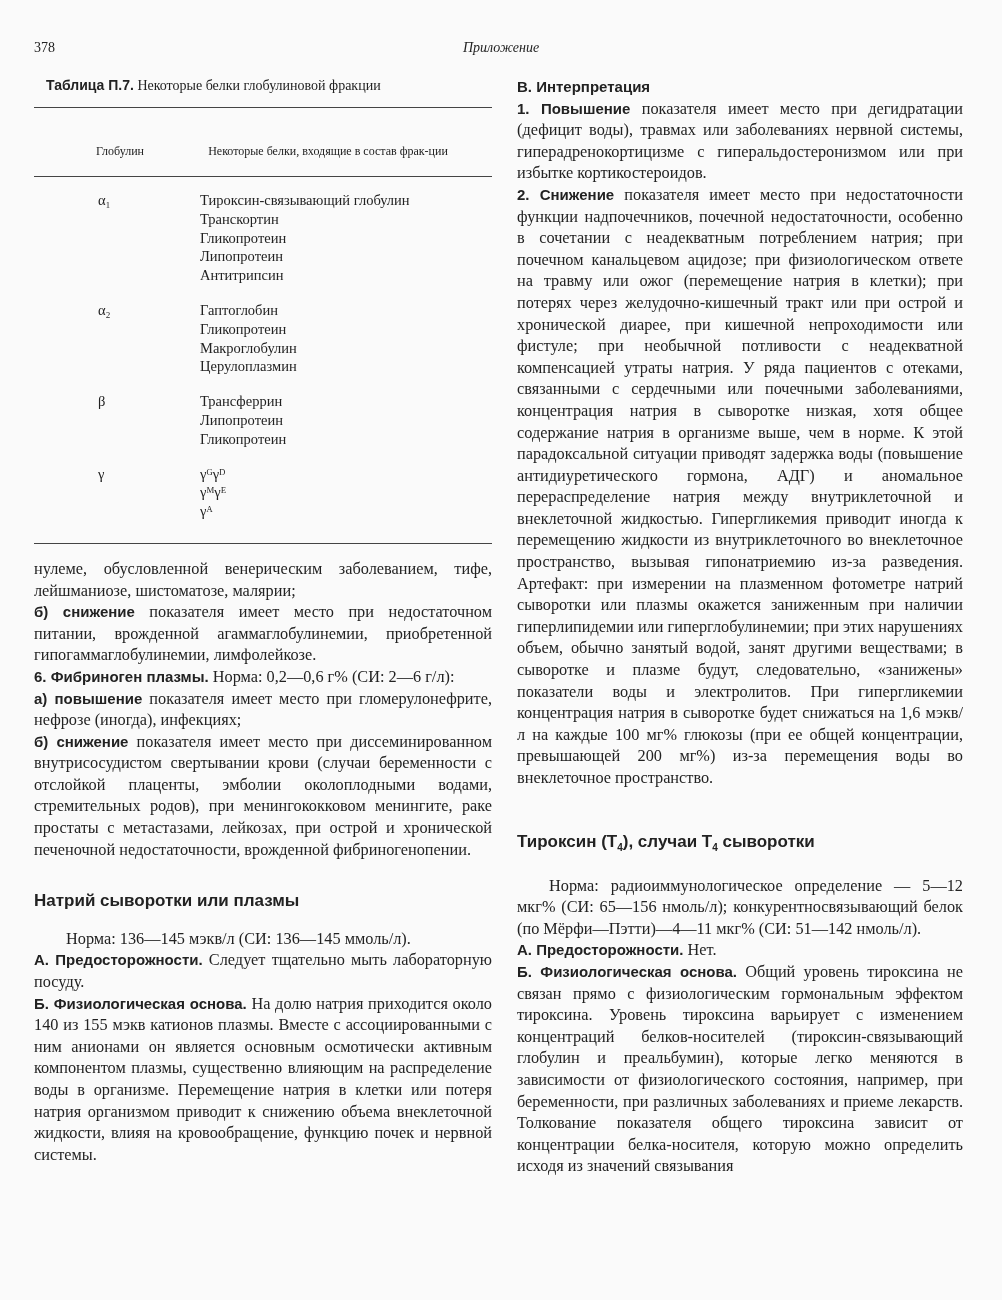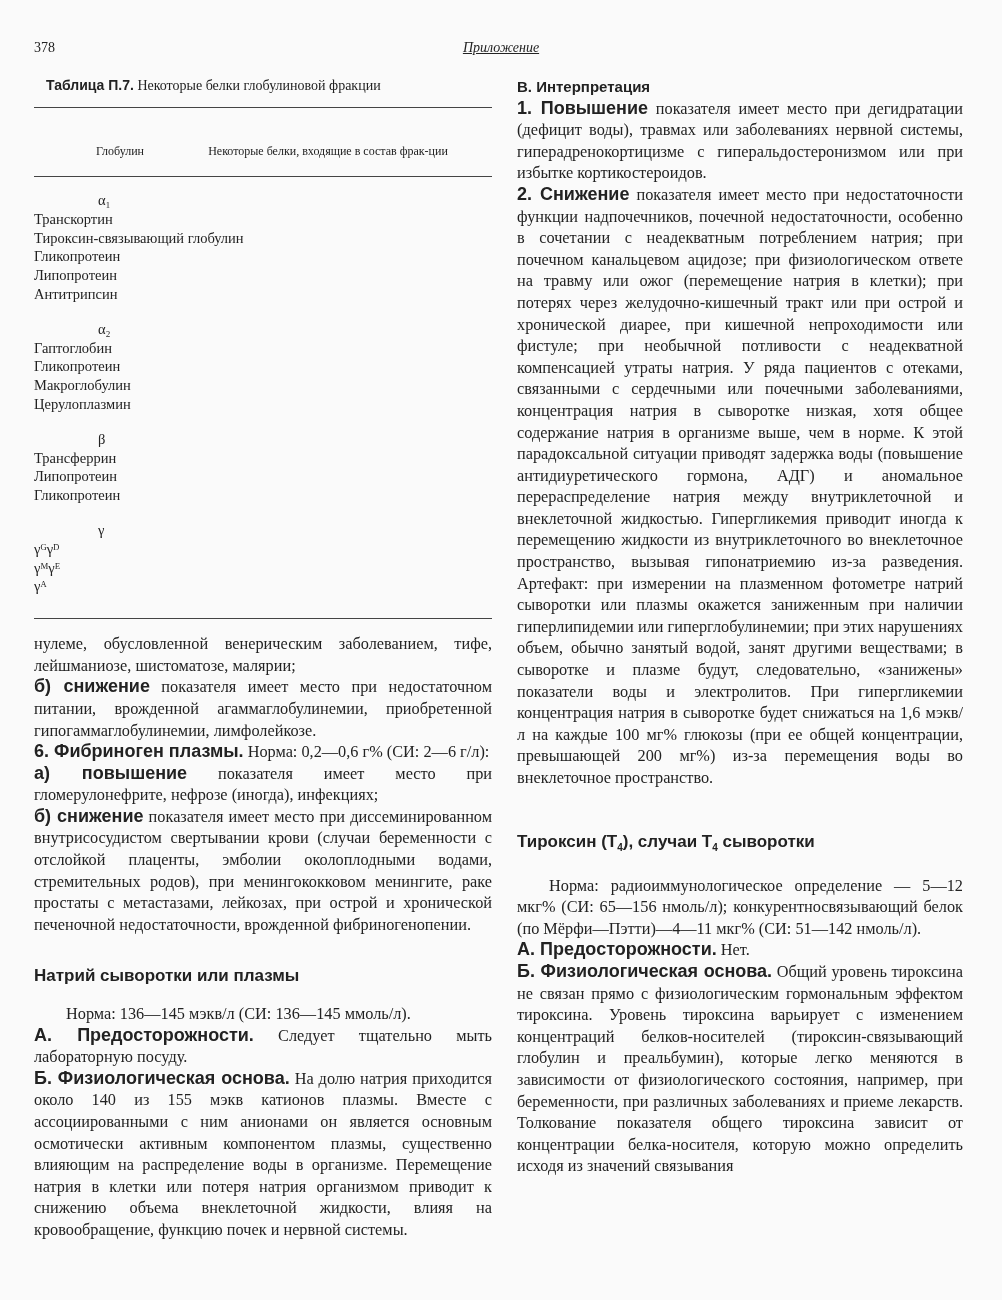--- a/index.html
+++ b/index.html
@@ -1,36 +1,36 @@
 <!DOCTYPE html>
 <html><head>
 <meta charset="utf-8">
 <style>
   html, body { margin: 0; padding: 0; background: #fafafa; }
   body { width: 1002px; height: 1300px; position: relative; overflow: hidden;
          font-family: "Liberation Serif", "DejaVu Serif", serif; color: #222; }
   .runhead { position: absolute; top: 40px; left: 34px; right: 34px; height: 20px; font-size: 14px; }
   .pagenum { position: absolute; left: 0; top: 0; }
-  .section-title { position: absolute; left: 0; right: 0; top: 0; text-align: center; font-style: italic; text-decoration: underline; }
+  .section-title { position: absolute; left: 0; right: 0; top: 0; text-align: center; font-style: italic; }
   .col { position: absolute; top: 76px; width: 458px; font-size: 16.3px; line-height: 21.6px; text-align: justify; }
   .col-left { left: 34px; }
   .col-right { left: 517px; width: 446px; }
   .table-caption { font-size: 14px; line-height: 18px; text-align: left; margin-top: 0; }
   .table-caption b { font-family: "Liberation Sans", sans-serif; font-weight: bold; margin-left: 12px; }
   .rule { border-top: 1px solid #444; margin: 0; }
   .thead { display: flex; font-size: 12px; line-height: 14px; padding: 36px 0 18px 0; justify-content: space-between; }
   .thead .c1 { width: 130px; padding-left: 62px; box-sizing: border-box; }
   .thead .c2 { flex: 1; text-align: center; }
   .tbody { padding: 14px 0 6px 0; font-size: 14.5px; line-height: 18.8px; }
-  .trow { display: flex; margin-bottom: 16px; flex-direction: column; }
+  .trow { display: flex; margin-bottom: 16px; }
   .trow .g { width: 166px; padding-left: 64px; box-sizing: border-box; }
   .trow .p { flex: 1; }
   .trow .p div { white-space: nowrap; }
   .para { margin: 0; }
-  .lead { font-family: "Liberation Sans", sans-serif; font-weight: bold; font-size: 18px; }
+  .lead { font-family: "Liberation Sans", sans-serif; font-weight: bold; font-size: 15px; }
   .h2 { font-family: "Liberation Sans", sans-serif; font-weight: bold; font-size: 17px; margin: 30px 0 16px 0; text-align: left; }
   .indent { text-indent: 32px; }
   sub { font-size: 10px; }
 </style>
 </head>
 <body>
 
 <div class="runhead">
   <span class="pagenum">378</span>
   <span class="section-title">Приложение</span>
@@ -45,22 +45,22 @@
   <div class="rule"></div>
   <div class="thead">
     <div class="c1">Глобулин</div>
     <div class="c2">Некоторые белки, входящие в состав фрак-ции</div>
   </div>
   <div class="rule"></div>
   <div class="tbody">
     <div class="trow">
       <div class="g">α₁</div>
       <div class="p">
+        <div>Тироксин-связывающий глобулин</div>
         <div>Транскортин</div>
-        <div>Тироксин-связывающий глобулин</div>
         <div>Гликопротеин</div>
         <div>Липопротеин</div>
         <div>Антитрипсин</div>
       </div>
     </div>
     <div class="trow">
       <div class="g">α₂</div>
       <div class="p">
         <div>Гаптоглобин</div>
         <div>Гликопротеин</div>

